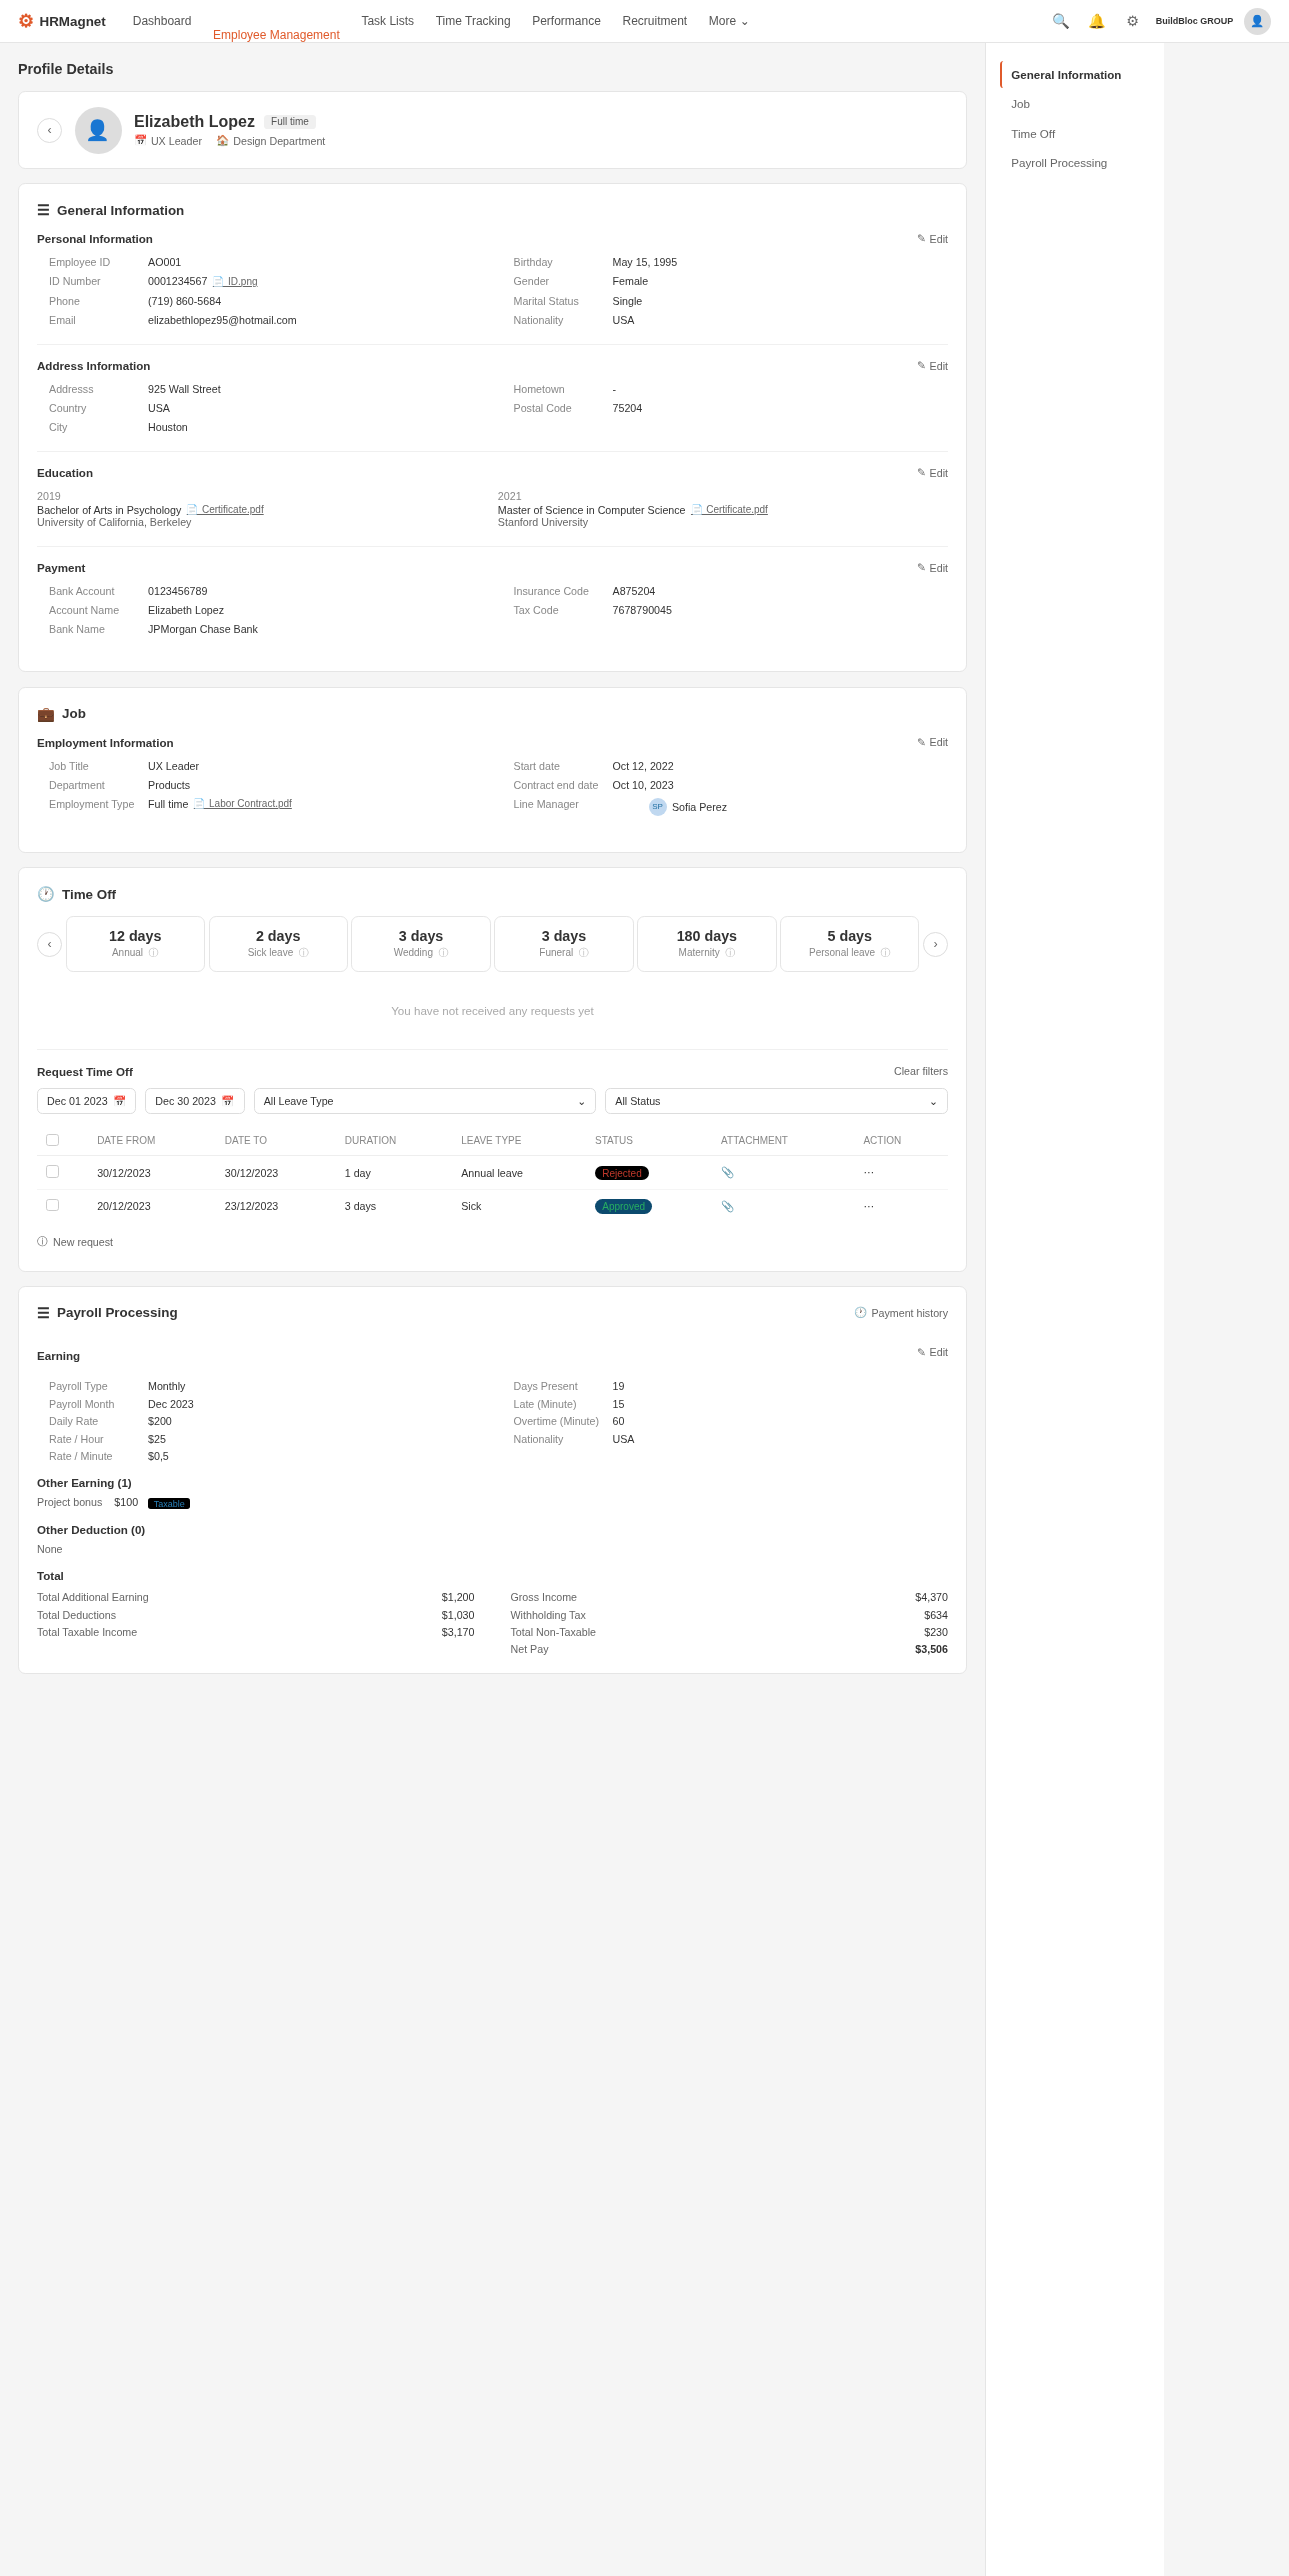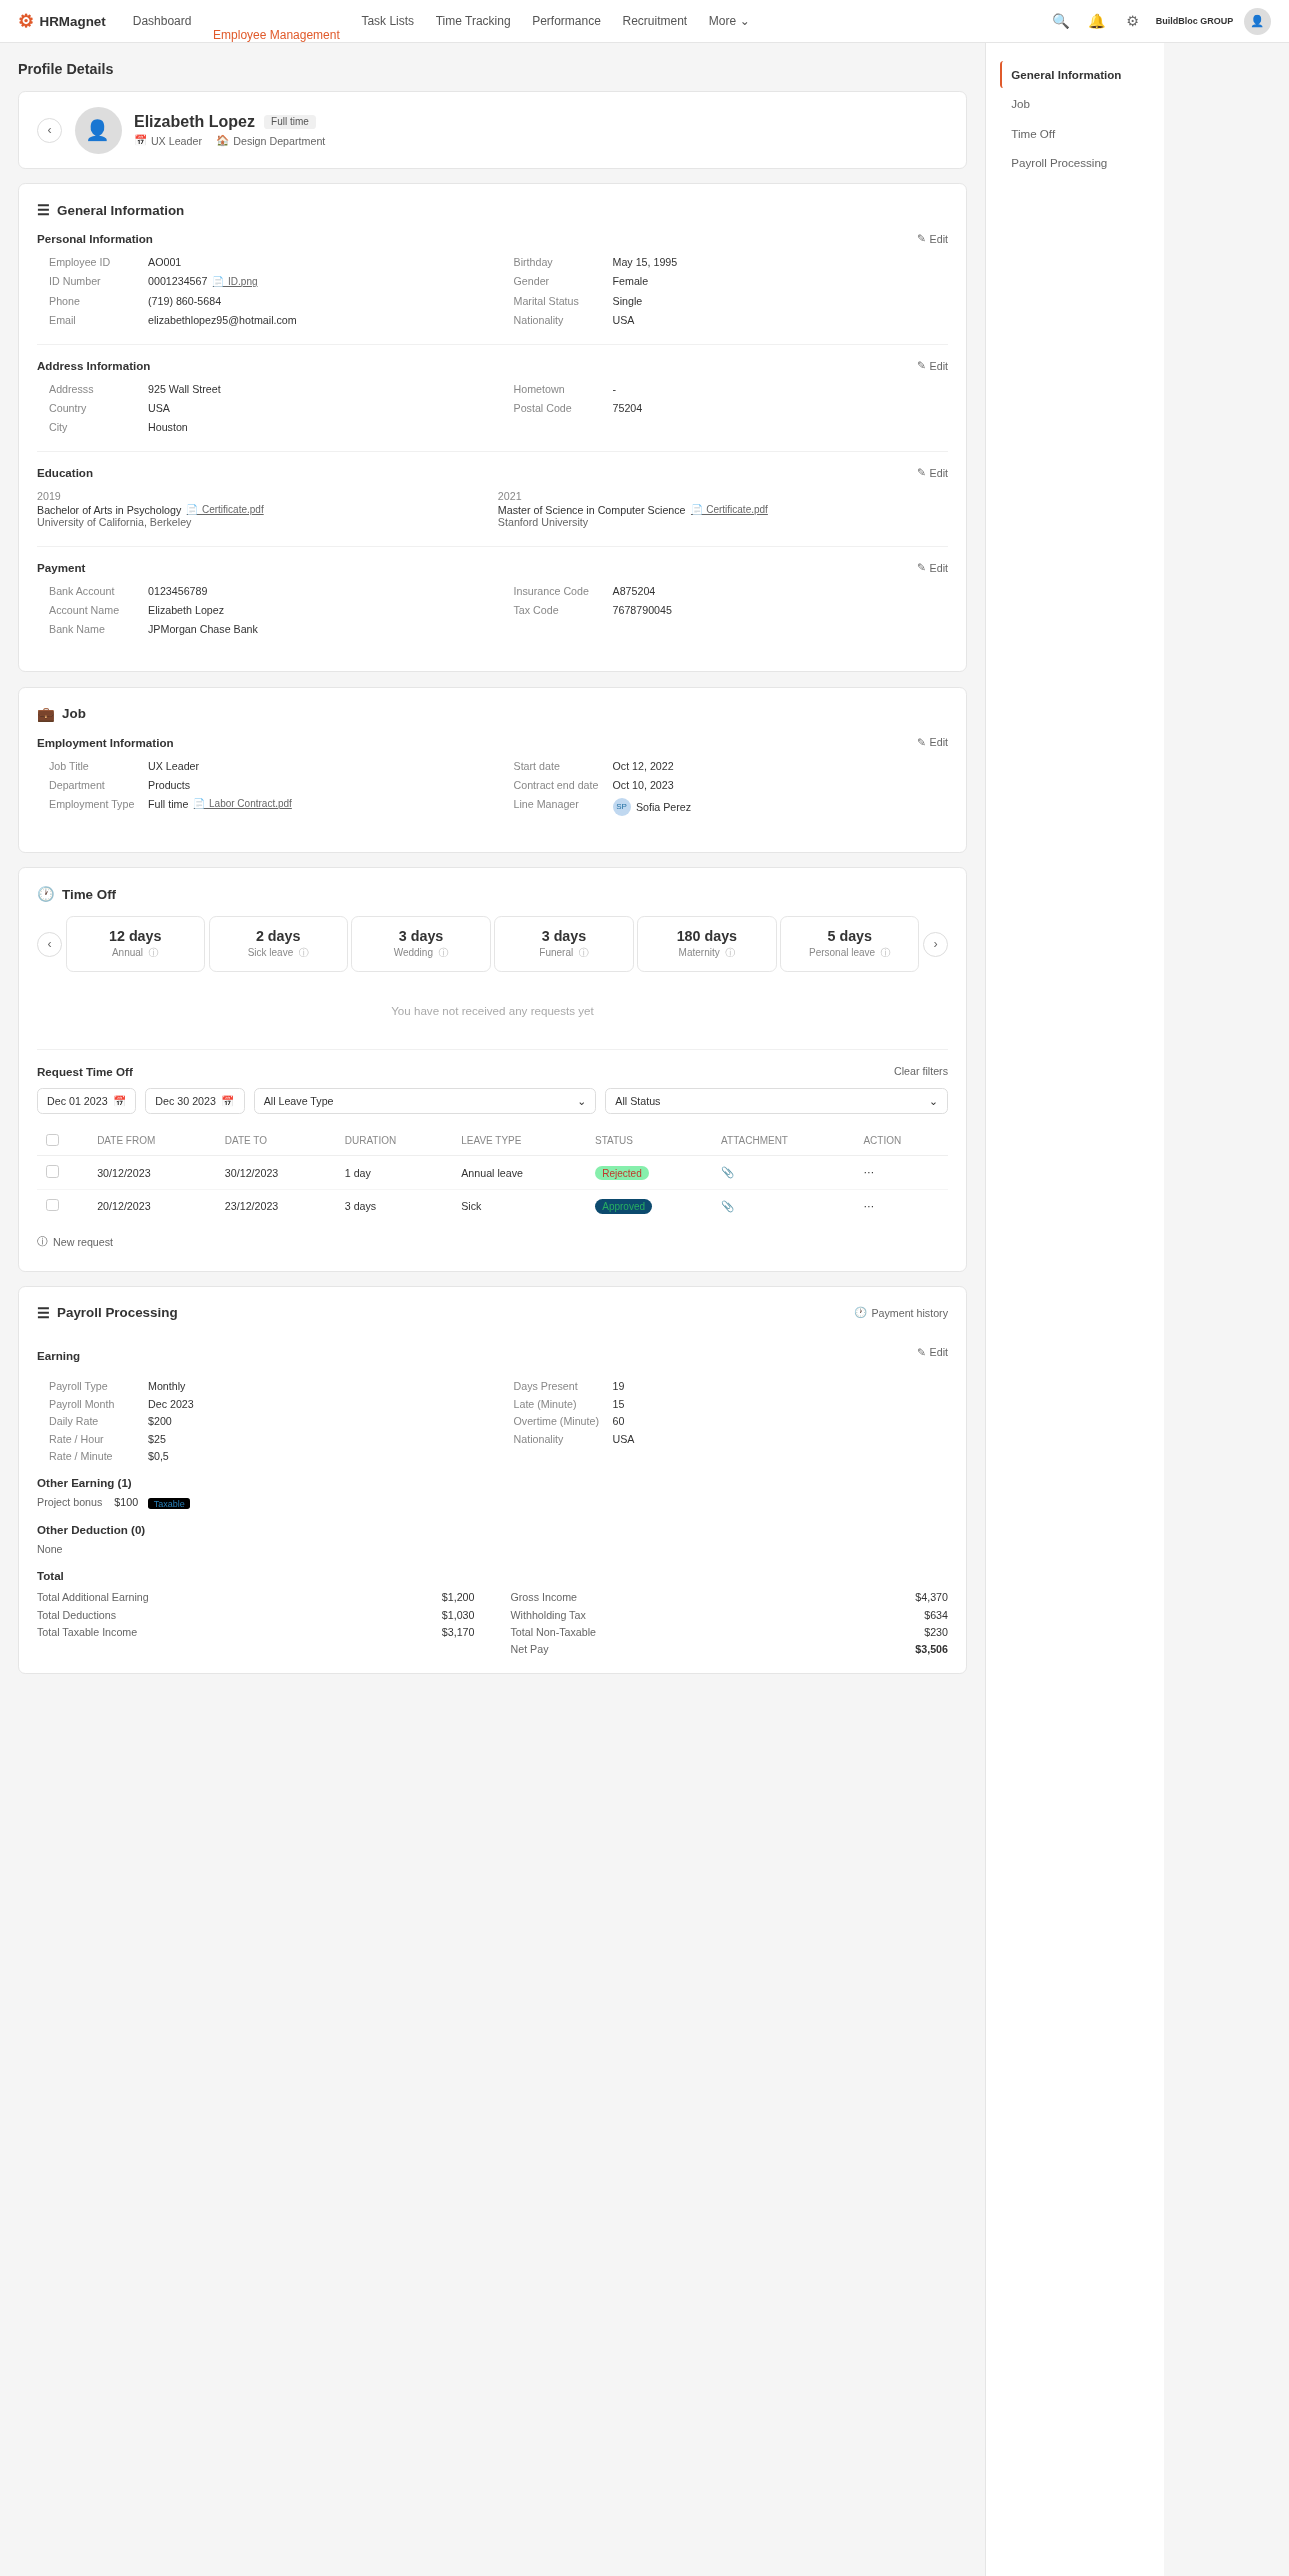--- a/index.html
+++ b/index.html
@@ -75,21 +75,21 @@
     .filter-row { display: flex; align-items: center; gap: 9px; margin-bottom: 12.5px; }
     .filter-input { display: flex; align-items: center; border: 0.9px solid #ddd; border-radius: 5.4px; padding: 5.4px 9px; gap: 5.4px; font-size: 10.7px; color: #333; background: #fff; cursor: pointer; }
     .filter-select { display: flex; align-items: center; border: 0.9px solid #ddd; border-radius: 5.4px; padding: 5.4px 9px; gap: 5.4px; font-size: 10.7px; color: #333; background: #fff; cursor: pointer; flex: 1; }
 
     
     .table { width: 100%; border-collapse: collapse; }
     .table th { font-size: 10px; color: #888; font-weight: 500; text-align: left; padding: 7.2px 9px; border-bottom: 0.9px solid #eee; }
     .table td { font-size: 10.7px; color: #333; padding: 9px 9px; border-bottom: 0.9px solid #f5f5f5; }
     .table tr:last-child td { border-bottom: none; }
     .status-badge { padding: 1.8px 7.2px; border-radius: 9px; font-size: 10px; }
-    .status-rejected { background: #86efac; color: #c0392b; }
+    .status-rejected { background: #000000; color: #c0392b; }
     .status-approved { background: #0c4a6e; color: #27ae60; }
     .new-request { display: flex; align-items: center; gap: 5.4px; font-size: 10.7px; color: #666; cursor: pointer; margin-top: 9px; padding: 3.6px 0; }
     .checkbox { width: 12.5px; height: 12.5px; border: 0.9px solid #ccc; border-radius: 2.7px; display: inline-flex; align-items: center; justify-content: center; cursor: pointer; }
 
     
     .payroll-header { display: flex; justify-content: space-between; align-items: center; }
     .payment-history-btn { display: flex; align-items: center; gap: 3.6px; font-size: 10.7px; color: #666; cursor: pointer; }
 
     .earning-grid { display: grid; grid-template-columns: 1fr 1fr; gap: 5.4px 18px; }
 
@@ -102,21 +102,21 @@
 
     
     .sidebar-nav { display: flex; flex-direction: column; gap: 1.8px; }
     .sidebar-nav-item { padding: 7.2px 9px; font-size: 11.6px; color: #666; cursor: pointer; border-radius: 3.6px; border-left: 2.7px solid transparent; }
     .sidebar-nav-item.active { color: #333; font-weight: 600; border-left-color: #e05a2b; }
 
     
     .taxable-badge { background: #000000; color: #2980b9; font-size: 9px; padding: 0.9px 5.4px; border-radius: 2.7px; }
 
     
-    .lm-avatar { width: 18px; height: 18px; border-radius: 50%; background: #c0d8f0; display: inline-flex; align-items: center; justify-content: center; font-size: 8px; color: #2471a3; }
+    .lm-avatar { width: 18px; height: 18px; border-radius: 50%; background: #c0d8f0; display: inline-flex; align-items: center; justify-content: center; font-size: 8px; color: #2471a3; margin-left: 36px; }
   </style>
 </head>
 <body>
 
 <nav class="navbar">
   <div class="navbar-logo">
     <span style="color:#e05a2b; font-size:18px;">⚙</span>
     <span>HRMagnet</span>
   </div>
   <div class="nav-items">

